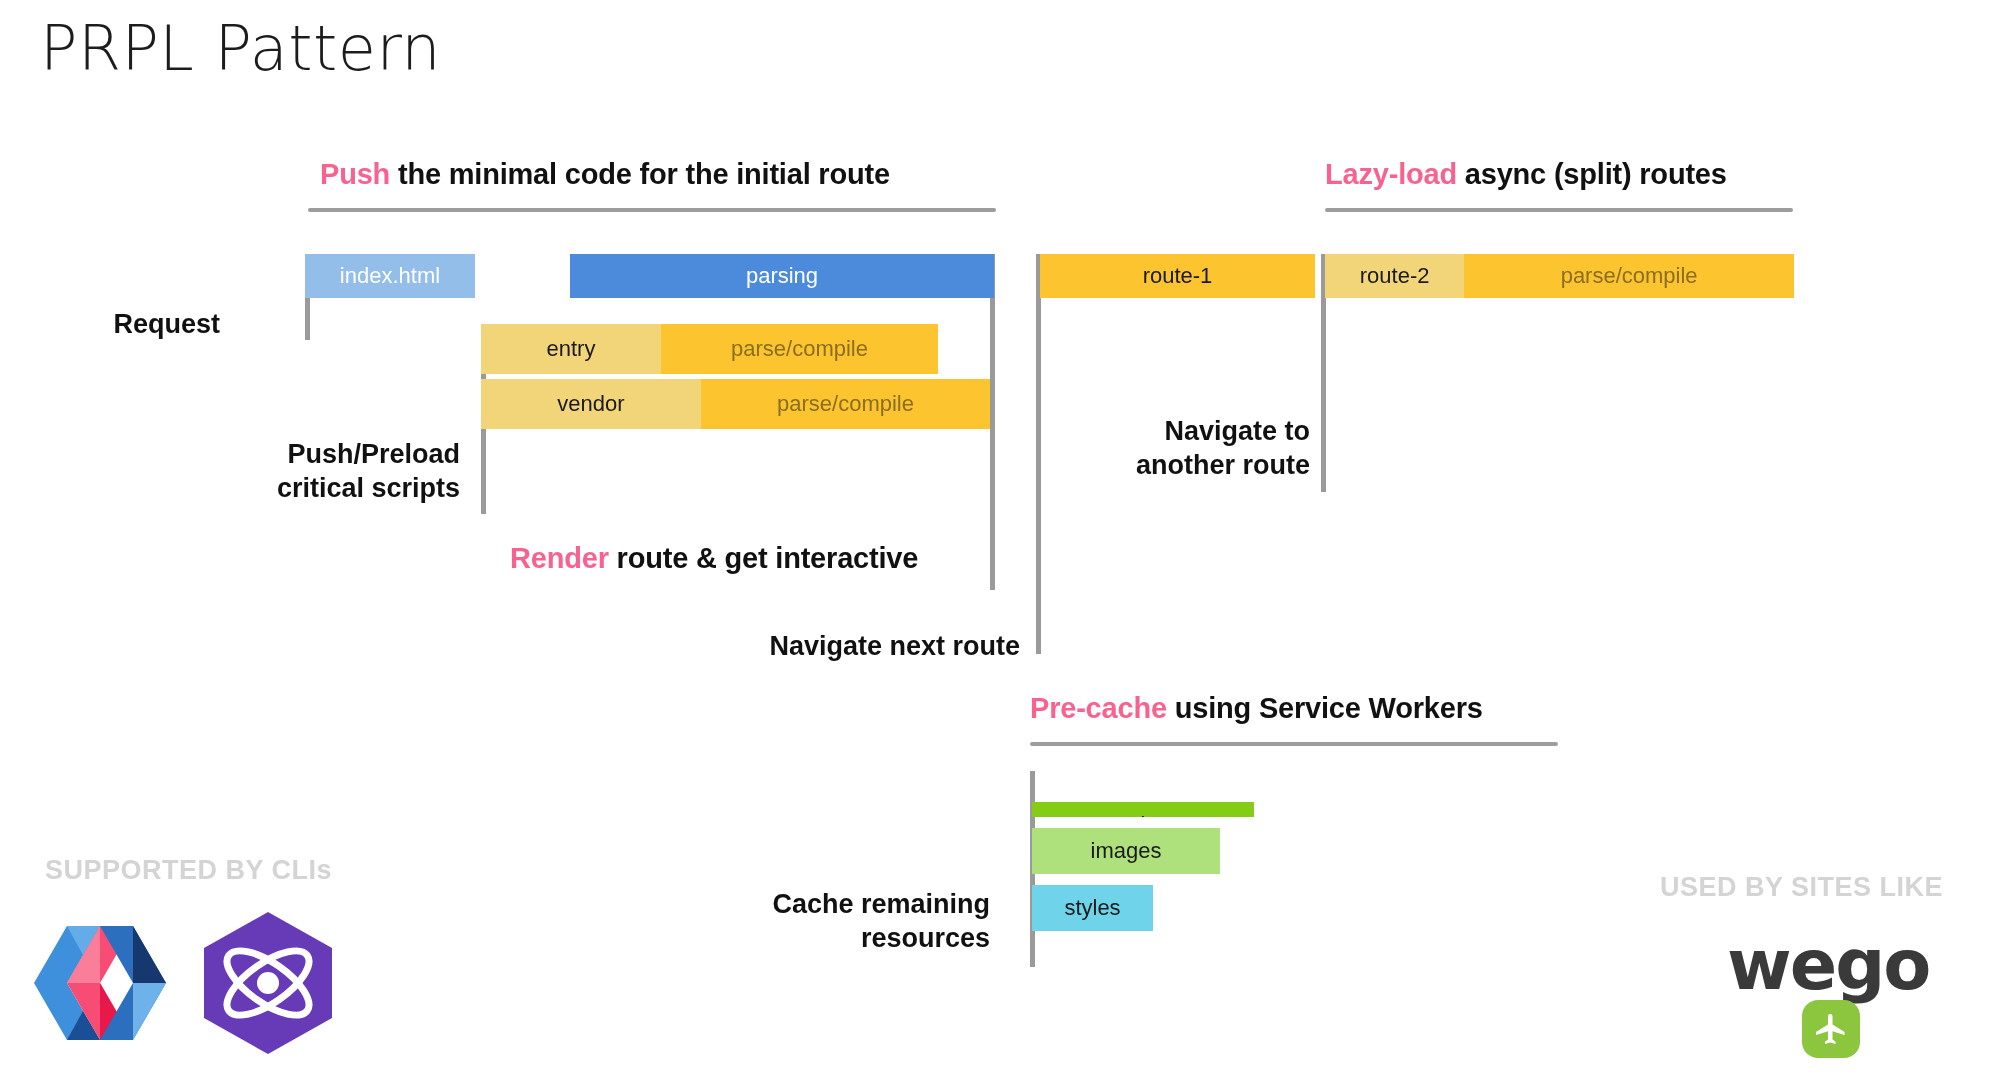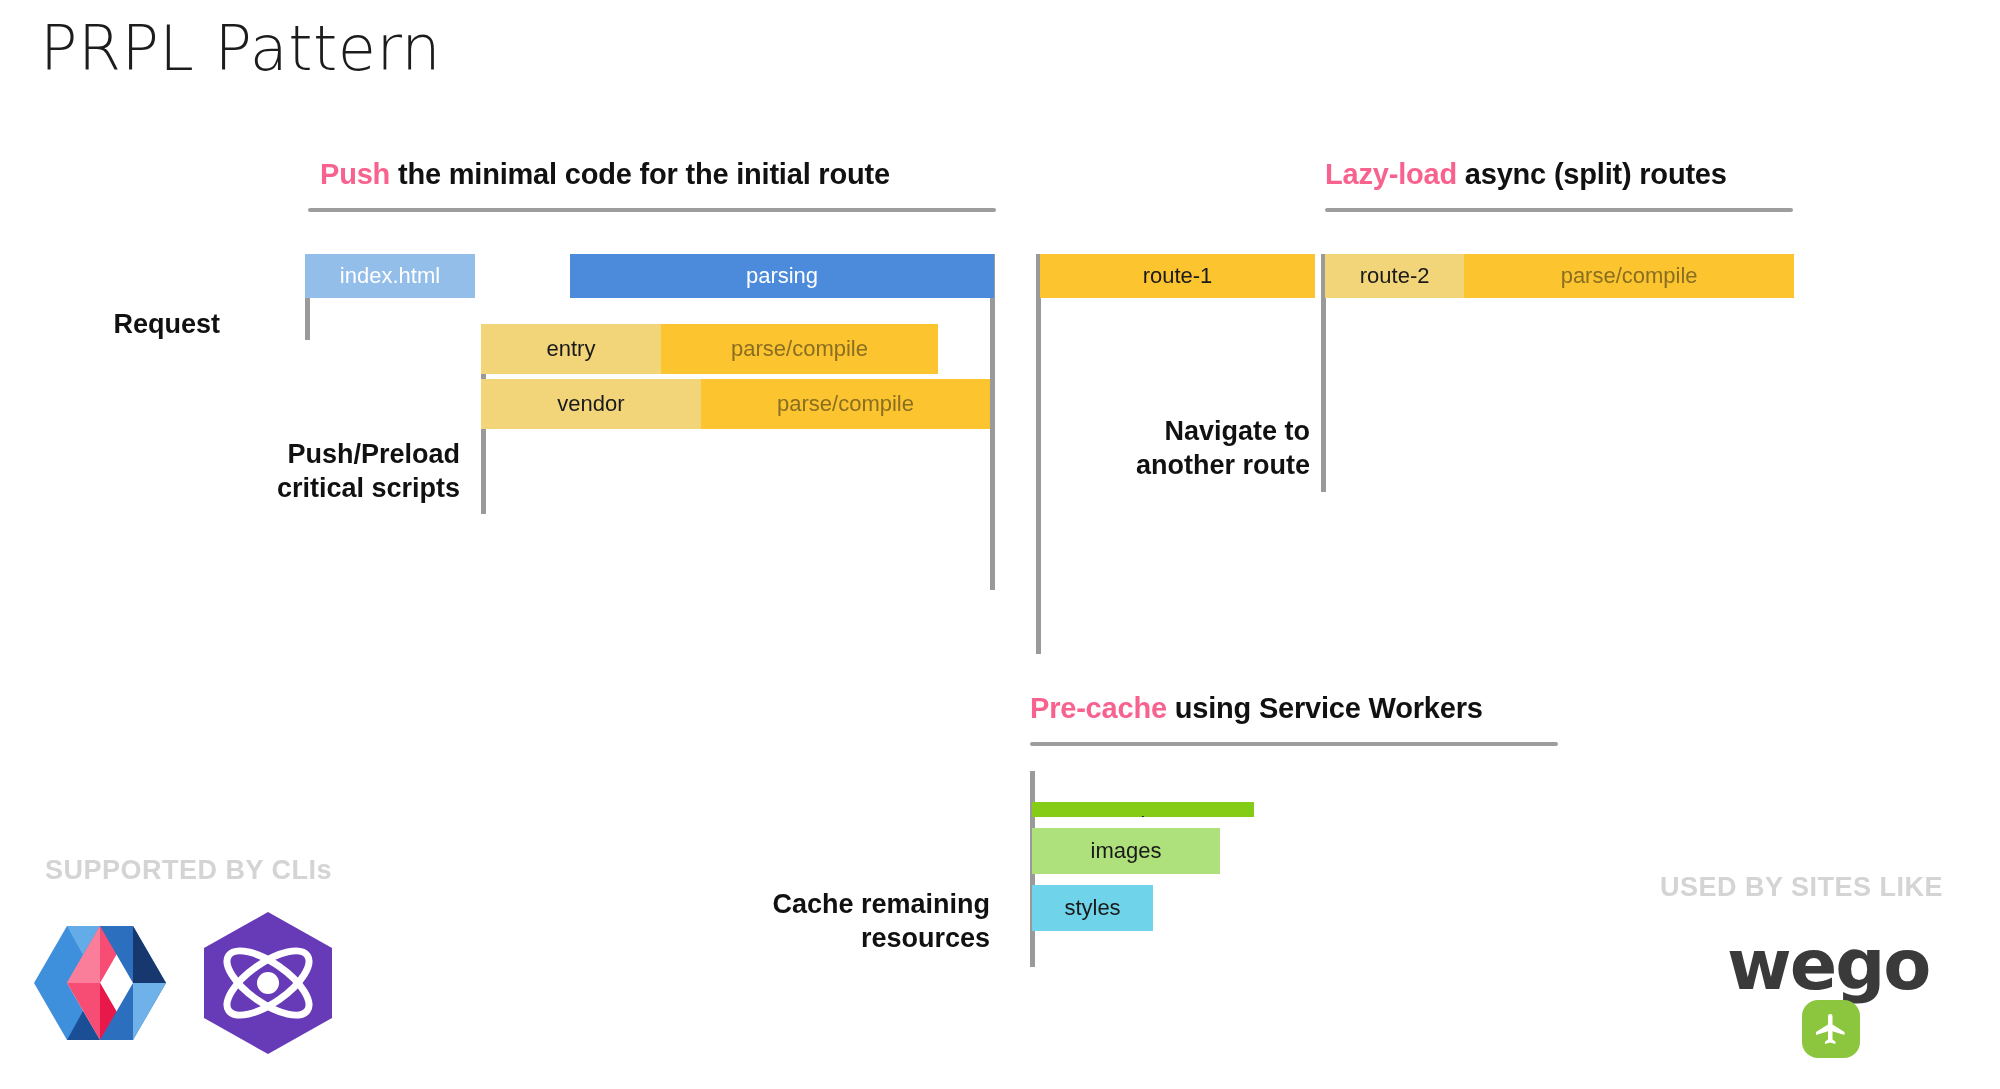--- a/index.html
+++ b/index.html
@@ -182,21 +182,25 @@
   <div class="bar" style="left:1325px; top:254px; width:469px;">
     <span class="seg c-lightyel" style="width:144px;">route-2</span>
     <span class="seg c-orange" style="width:341px;">parse/compile</span>
   </div>
 
   <div class="side-label" style="left:40px; top:308px; width:180px;">Request</div>
 
   <div class="side-label" style="left:120px; top:438px; width:340px;">Push/Preload
 critical scripts</div>
 
-
+  <div class="section-head" style="left:510px; top:542px;">
+    <span class="hl">Render</span><span> route &amp; get interactive</span>
+  </div>
+
+  <div class="side-label" style="left:600px; top:630px; width:420px;">Navigate next route</div>
 
   <div class="side-label" style="left:1040px; top:415px; width:270px;">Navigate to
 another route</div>
 
   <div class="section-head" style="left:1030px; top:692px;">
     <span class="hl">Pre-cache</span><span> using Service Workers</span>
   </div>
   <div class="rule" style="left:1030px; top:742px; width:528px;"></div>
 
   <div class="bar" style="left:1032px; top:771px; width:222px; height:46px;">

